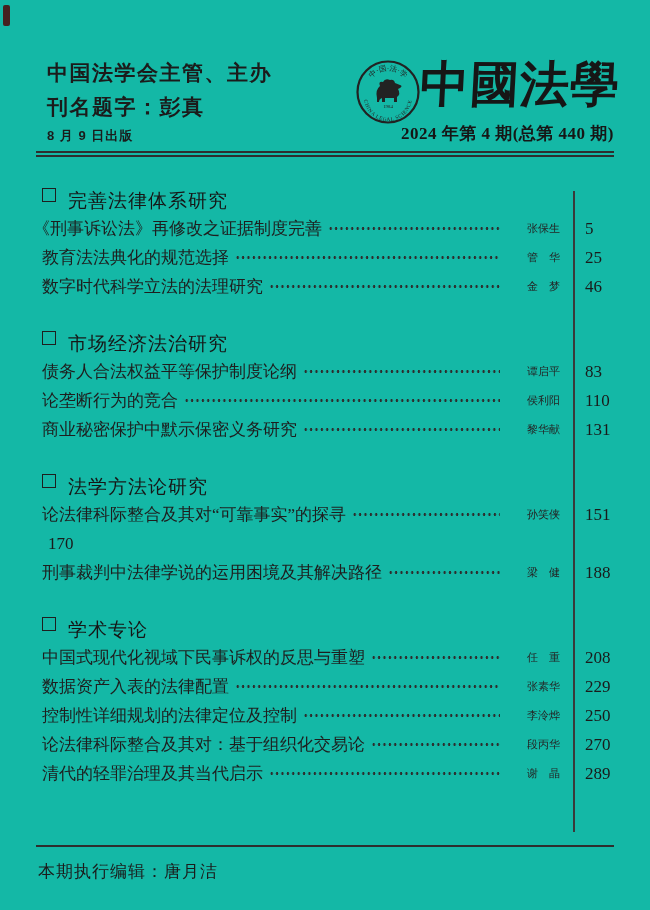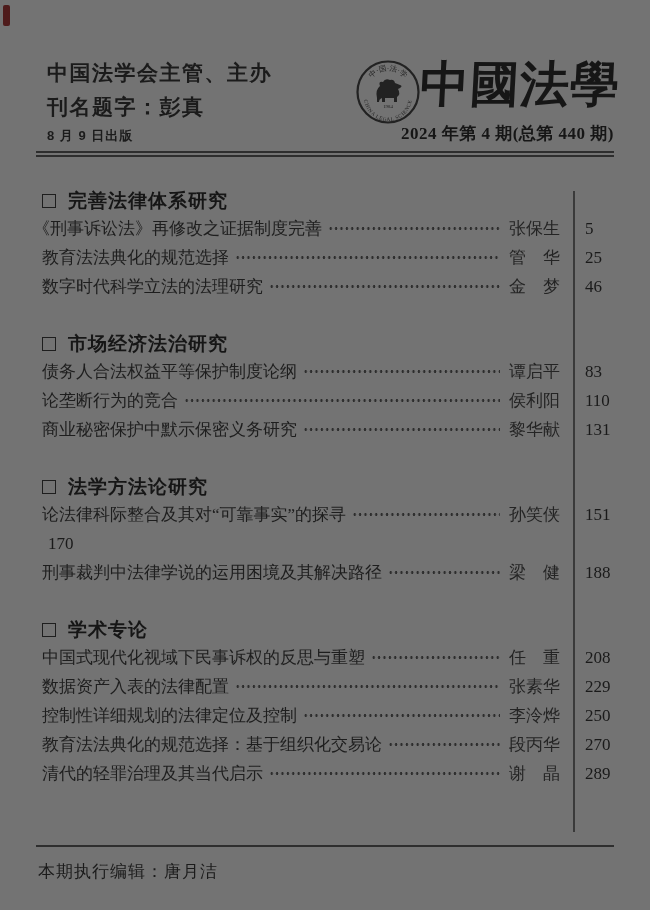--- a/index.html
+++ b/index.html
@@ -1,18 +1,18 @@
 <!DOCTYPE html>
 <html lang="zh"><head>
 <meta charset="utf-8">
 <style>
   html,body{margin:0;padding:0;background:#ffffff;}
   .page{
     position:relative;width:650px;height:910px;margin:0 auto;
-    background:#737373;color:#1e1e1e;overflow:hidden;
+    background:#14b8a6;color:#1e1e1e;overflow:hidden;
     font-family:"Liberation Serif","DejaVu Serif",serif;
   }
   
   .corner-mark{position:absolute;left:3px;top:5px;width:7px;height:21px;
     background:#4a1212;border-radius:2px;opacity:.9;}
 
   
   .masthead-left{
     position:absolute;left:47px;top:56px;
     font-family:"Liberation Sans","DejaVu Sans",sans-serif;
@@ -36,35 +36,35 @@
   .header-rule{
     position:absolute;left:36px;top:151px;width:578px;height:6px;
     border-top:2px solid #2e2e2e;border-bottom:2px solid #2e2e2e;box-sizing:border-box;
   }
 
   
   .toc{position:absolute;left:36px;top:188px;width:578px;height:646px;}
   .vline{position:absolute;left:537px;top:3px;bottom:2px;width:1.5px;background:#3a3a3a;}
   .section + .section{margin-top:30px;}
   .section-heading{
-    display:flex;align-items:center;height:26px;
-    font-weight:bold;font-size:19px;letter-spacing:1px;color:#161616;
+    display:flex;height:26px;
+    font-weight:normal;font-size:19px;letter-spacing:1px;color:#161616;
   }
   .sq{width:14px;height:14px;border:1.8px solid #1e1e1e;box-sizing:border-box;
     margin:0 12px 0 6px;flex:0 0 auto;background:transparent;}
   .row{display:flex;align-items:center;height:29px;}
   .row-main{display:flex;align-items:center;width:537px;box-sizing:border-box;
     padding-left:6px;min-width:0;}
   .t-title{font-size:17px;white-space:nowrap;color:#1e1e1e;flex:0 0 auto;}
   .dots{
     flex:1 1 auto;height:17px;margin:0 6px;min-width:10px;
     background-image:radial-gradient(circle at center,#2d2d2d 1.1px,transparent 1.45px);
     background-size:5.4px 17px;background-repeat:repeat-x;background-position:left center;
   }
-  .author{flex:0 0 auto;min-width:54px;text-align:right;font-size:17px;
+  .author{flex:0 0 auto;min-width:54px;text-align:right;font-size:11px;
     white-space:pre;color:#242424;margin-right:13px;}
   .page-num{flex:0 0 auto;padding-left:12px;font-size:17px;color:#1a1a1a;}
 
   
   .bottom-rule{position:absolute;left:36px;top:845px;width:578px;height:2px;background:#2e2e2e;}
   .footer{
     position:absolute;left:38px;top:860px;
     font-family:"Liberation Sans","DejaVu Sans",sans-serif;
     font-weight:normal;font-size:17px;letter-spacing:1px;color:#1b1b1b;
   }
@@ -217,21 +217,21 @@
       <div class="row">
         <div class="row-main">
           <span class="t-title">控制性详细规划的法律定位及控制</span>
           <span class="dots"></span>
           <span class="author">李泠烨</span>
         </div>
         <span class="page-num">250</span>
       </div>
       <div class="row">
         <div class="row-main">
-          <span class="t-title">教育法法典化的规范选择：基于组织化交易论</span>
+          <span class="t-title">论法律科际整合及其对：基于组织化交易论</span>
           <span class="dots"></span>
           <span class="author">段丙华</span>
         </div>
         <span class="page-num">270</span>
       </div>
       <div class="row">
         <div class="row-main">
           <span class="t-title">清代的轻罪治理及其当代启示</span>
           <span class="dots"></span>
           <span class="author">谢　晶</span>

